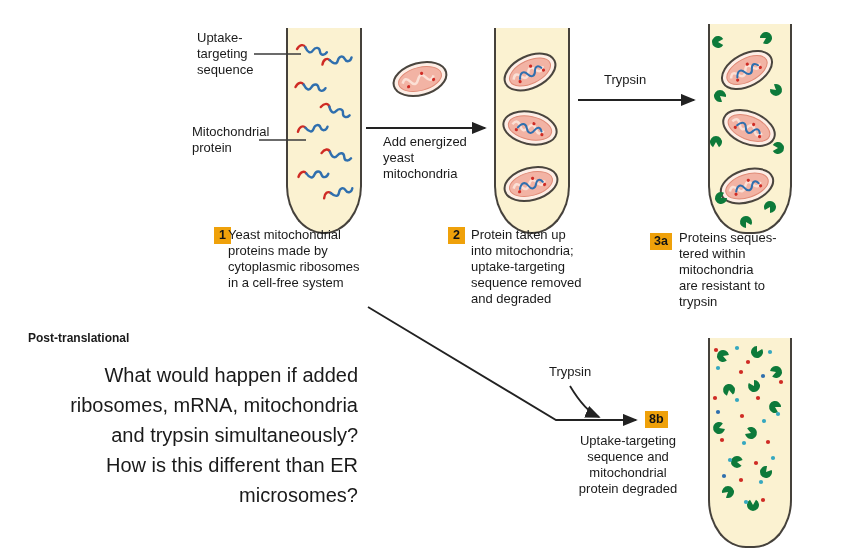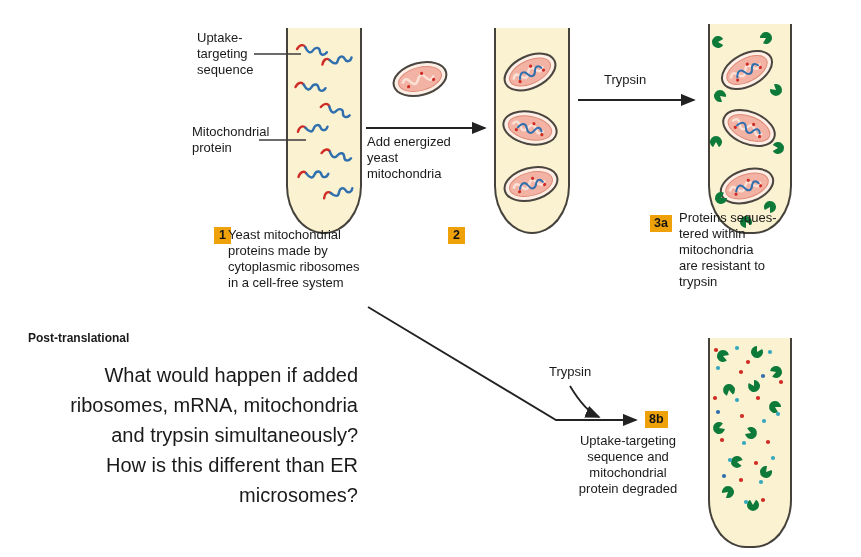--- a/index.html
+++ b/index.html
@@ -141,36 +141,41 @@
       <circle class="dc" cx="746" cy="502" r="2.1"></circle>
         <circle class="dr" cx="763" cy="500" r="2.1"></circle>
     </g>
   </svg>
 
   <div class="txt" style="left:197px;top:30px;width:80px">Uptake-
 targeting
 sequence</div>
   <div class="txt" style="left:192px;top:124px;width:100px">Mitochondrial
 protein</div>
-  <div class="txt" style="left:367px;top:134px;width:110px">Add energized
+  <div class="txt" style="left:383px;top:134px;width:110px">Add energized
 yeast
 mitochondria</div>
   <div class="txt" style="left:604px;top:72px;width:60px">Trypsin</div>
   <div class="txt" style="left:549px;top:364px;width:60px">Trypsin</div>
 
   <div class="badge" style="left:214px;top:227px">1</div>
   <div class="txt" style="left:228px;top:227px;width:160px">Yeast mitochondrial
 proteins made by
 cytoplasmic ribosomes
 in a cell-free system</div>
 
   <div class="badge" style="left:448px;top:227px">2</div>
+  <div class="txt" style="left:471px;top:227px;width:140px">Protein taken up
+into mitochondria;
+uptake-targeting
+sequence removed
+and degraded</div>
 
-  <div class="badge" style="left:650px;top:215px">3a</div>
-  <div class="txt" style="left:679px;top:210px;width:120px">Proteins seques-
+  <div class="badge" style="left:650px;top:233px">3a</div>
+  <div class="txt" style="left:679px;top:230px;width:120px">Proteins seques-
 tered within
 mitochondria
 are resistant to
 trypsin</div>
 
   <div class="badge" style="left:645px;top:411px">8b</div>
   <div class="txt ctr" style="left:548px;top:433px;width:160px">Uptake-targeting
 sequence and
 mitochondrial
 protein degraded</div>

